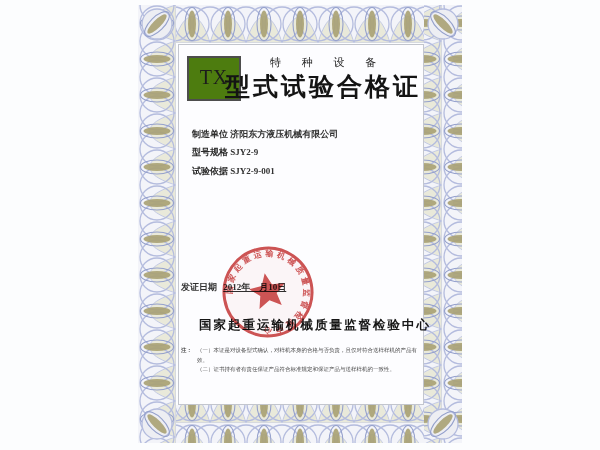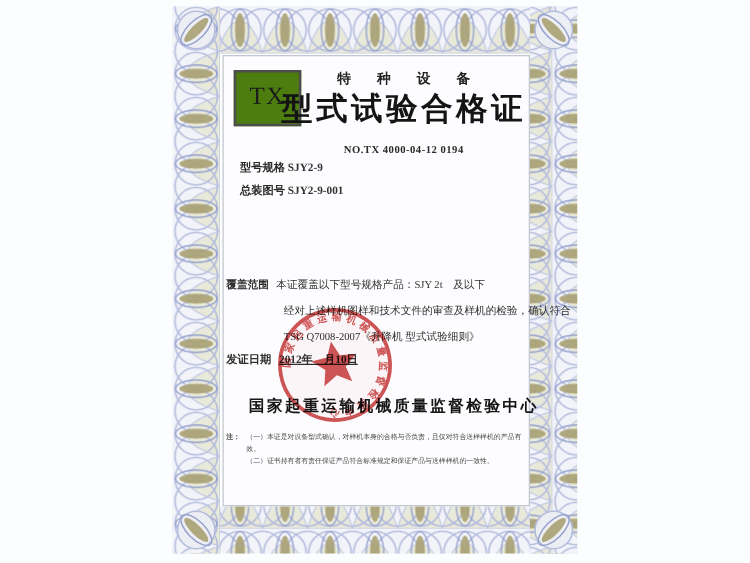--- a/index.html
+++ b/index.html
@@ -12,21 +12,21 @@
     position:absolute;left:178px;top:44px;width:246px;height:361px;
     background:#fdfdff;border:1px solid #c3c6ce;box-sizing:border-box;
   }
   .tx-box{
     position:absolute;left:8px;top:11px;width:50px;height:41px;
     border:2px solid #4d4d4d;background:#4d7c0f;
     font-weight:normal;font-size:20px;text-align:center;line-height:39px;color:#1c1c1c;
     letter-spacing:1px;
   }
   .header{position:absolute;left:44px;top:10px;width:200px;text-align:center;}
-  .hdr-category{font-size:11px;font-weight:bold;letter-spacing:9px;color:#232323;text-indent:9px;}
+  .hdr-category{font-size:11px;font-weight:normal;letter-spacing:9px;color:#232323;text-indent:9px;}
   .hdr-title{font-size:25px;font-weight:bold;letter-spacing:3px;color:#141414;margin-top:0;white-space:nowrap;}
   .hdr-number{font-size:8.5px;font-weight:bold;letter-spacing:0.4px;color:#2a2a2a;margin-top:11px;}
   .fields{position:absolute;left:13px;top:80px;right:6px;}
   .frow{font-size:9px;height:18.4px;line-height:18.4px;white-space:nowrap;color:#303030;}
   .frow .flabel{display:inline-block;width:36px;font-weight:bold;color:#2a2a2a;}
   .frow .fvalue{font-weight:bold;color:#333;}
   .scope{position:absolute;left:2px;top:172px;right:4px;font-size:8.5px;line-height:21px;color:#303030;white-space:nowrap;}
   .scope .flabel{display:inline-block;width:40px;font-weight:bold;}
   .scope .indent{margin-left:46px;}
   .issue{position:absolute;left:2px;top:236px;font-size:9px;white-space:nowrap;color:#303030;}
@@ -83,41 +83,37 @@
     <use href="#cornerMotif" x="305" y="419" transform="rotate(180 305 419)"></use>
   </svg>
 
   <div class="content">
 
     <div class="tx-box">TX</div>
 
     <div class="header">
       <div class="hdr-category">特 种 设 备</div>
       <div class="hdr-title">型式试验合格证</div>
-      <div class="hdr-number">NO.TX 4000-04-12 0194</div>
     </div>
 
     <div class="fields">
+      <div class="frow">
+        <span class="flabel">制造单位</span>
+        <span class="fvalue">济阳东方液压机械有限公司</span>
+      </div>
       <div class="frow">
         <span class="flabel">型号规格</span>
         <span class="fvalue">SJY2-9</span>
       </div>
       <div class="frow">
-        <span class="flabel">总装图号</span>
+        <span class="flabel">试验依据</span>
         <span class="fvalue">SJY2-9-001</span>
       </div>
     </div>
 
-    <div class="scope">
-      <div>
-        <span class="flabel">覆盖范围</span><span>本证覆盖以下型号规格产品：SJY 2t　及以下</span>
-      </div>
-      <div class="indent">经对上述样机图样和技术文件的审查及样机的检验，确认符合</div>
-      <div class="indent">TSG Q7008-2007《升降机 型式试验细则》</div>
-    </div>
 
     <div class="issue">
       <span class="flabel">发证日期</span>
       <span class="fvalue">2012年　月10日</span>
     </div>
 
     <div class="authority">国家起重运输机械质量监督检验中心</div>
 
     <div class="notes">
       <span class="nlabel">注：</span>

